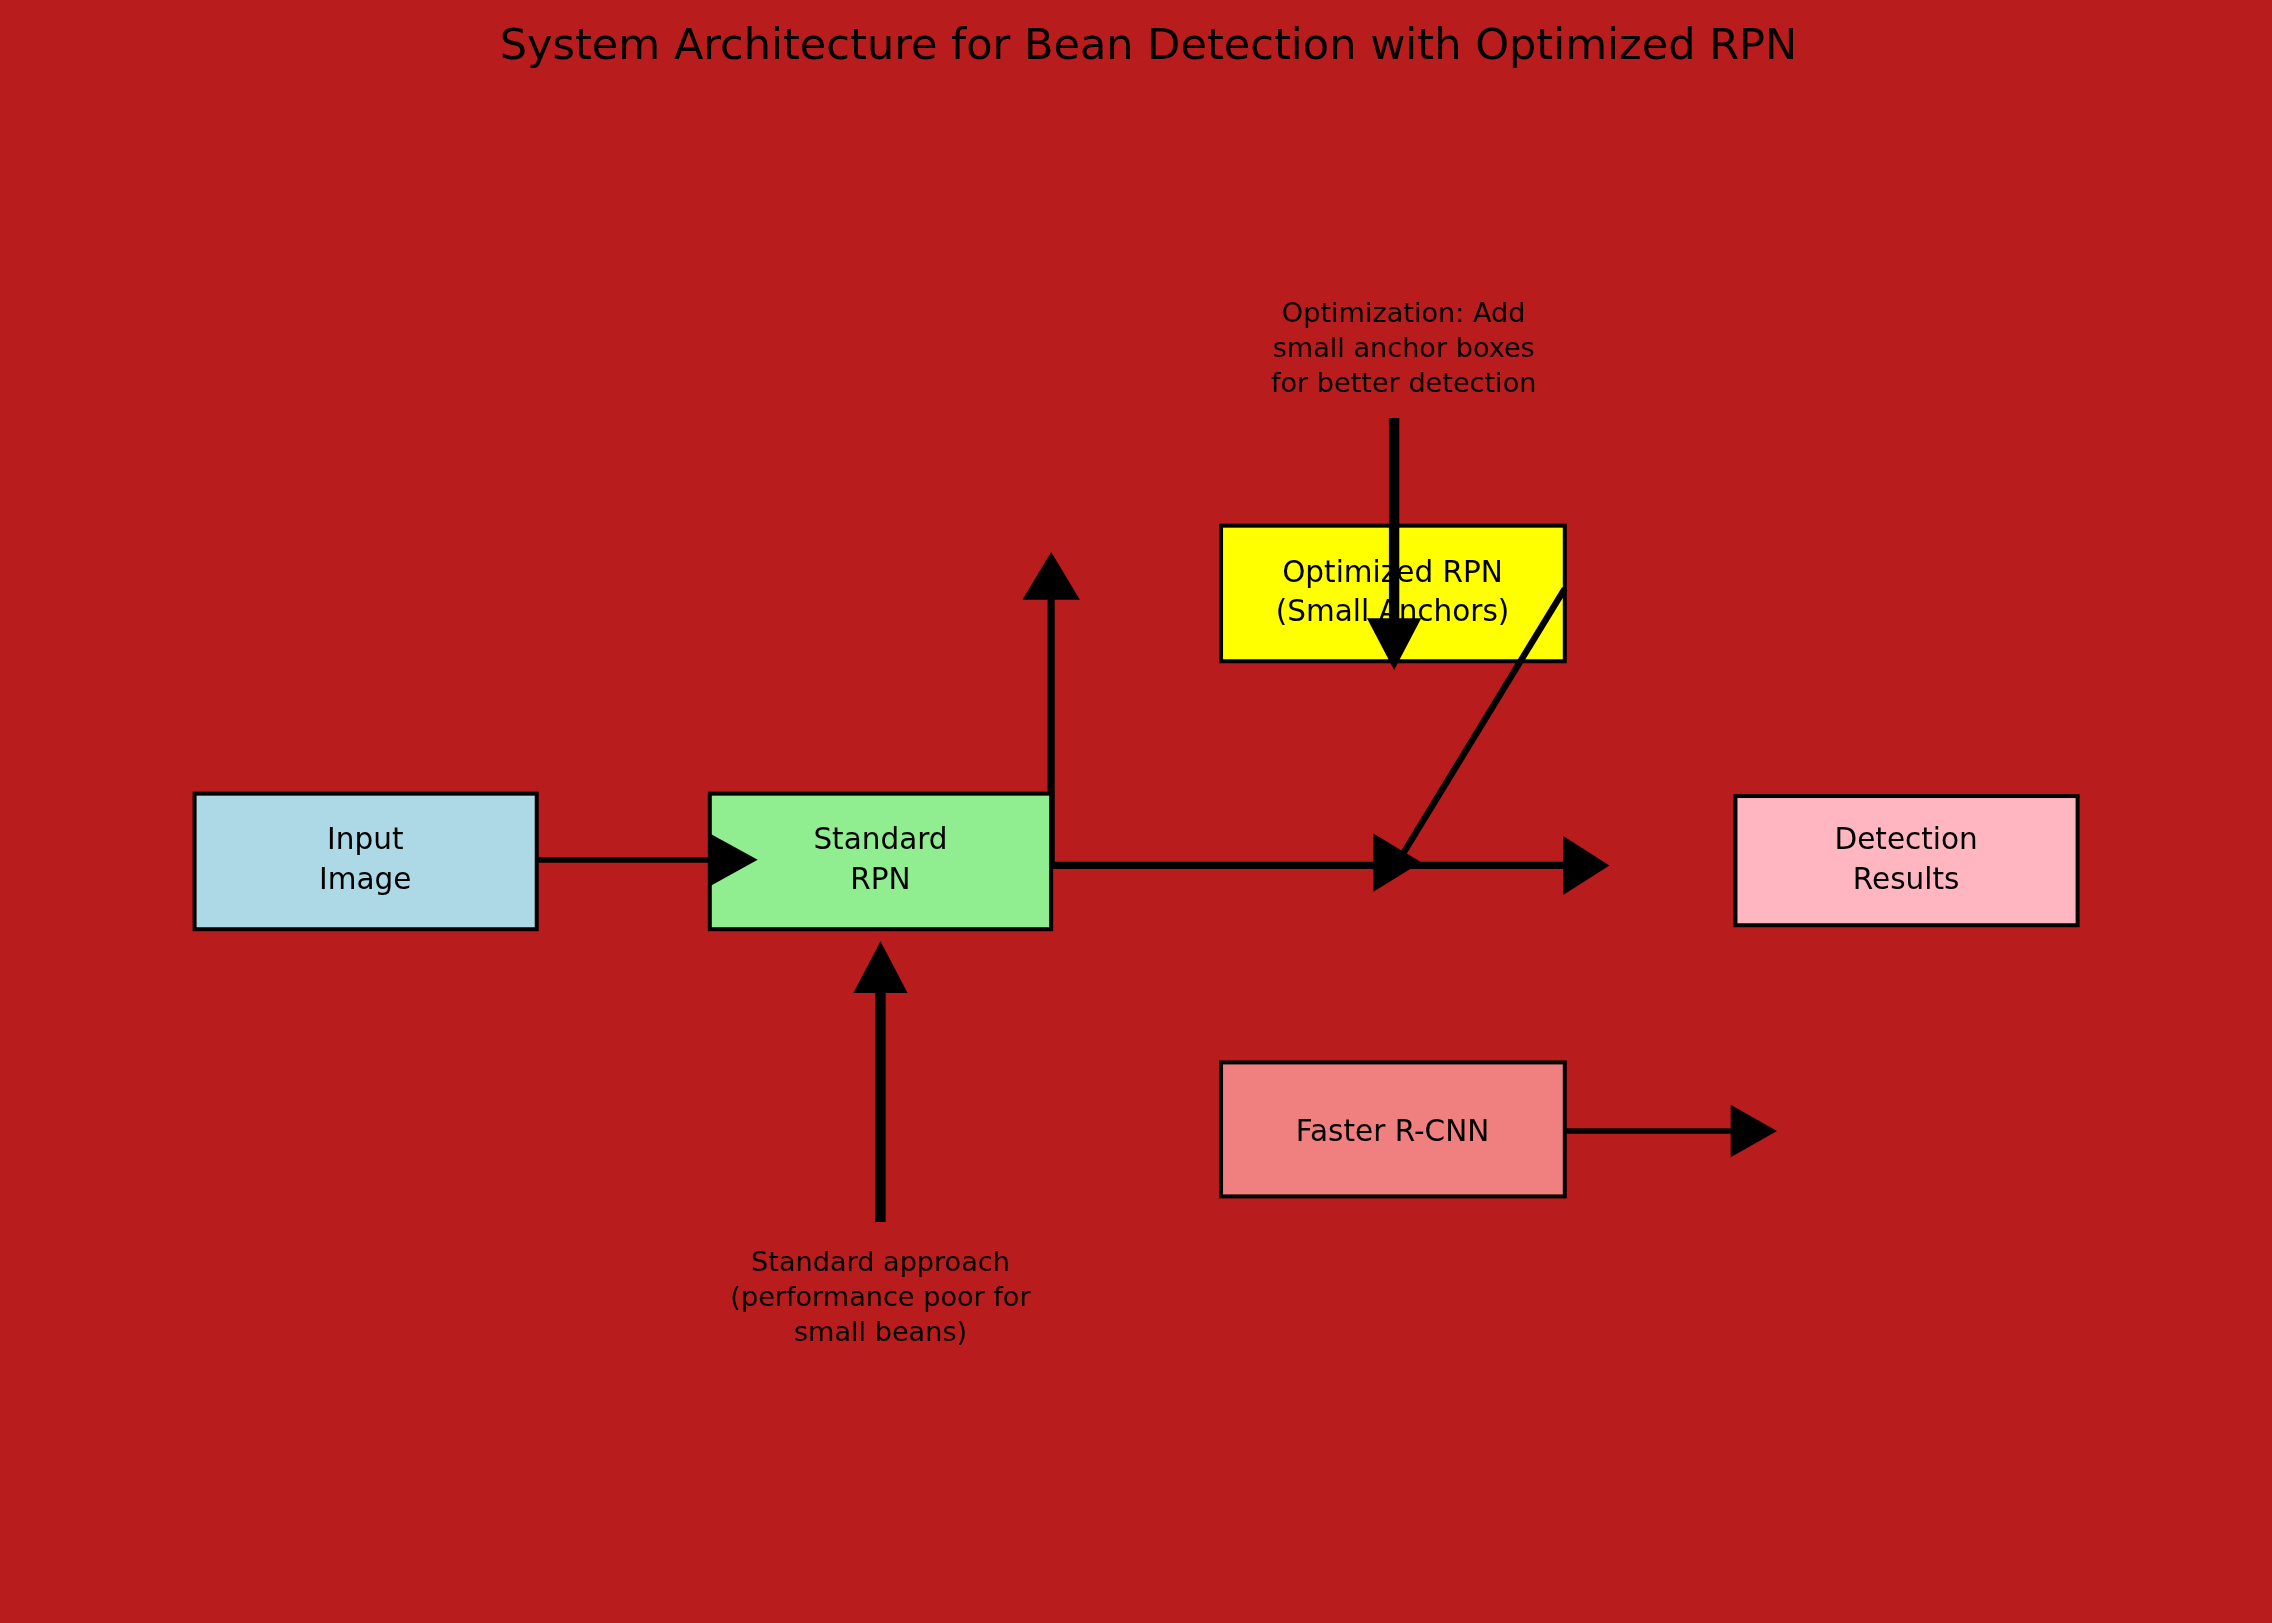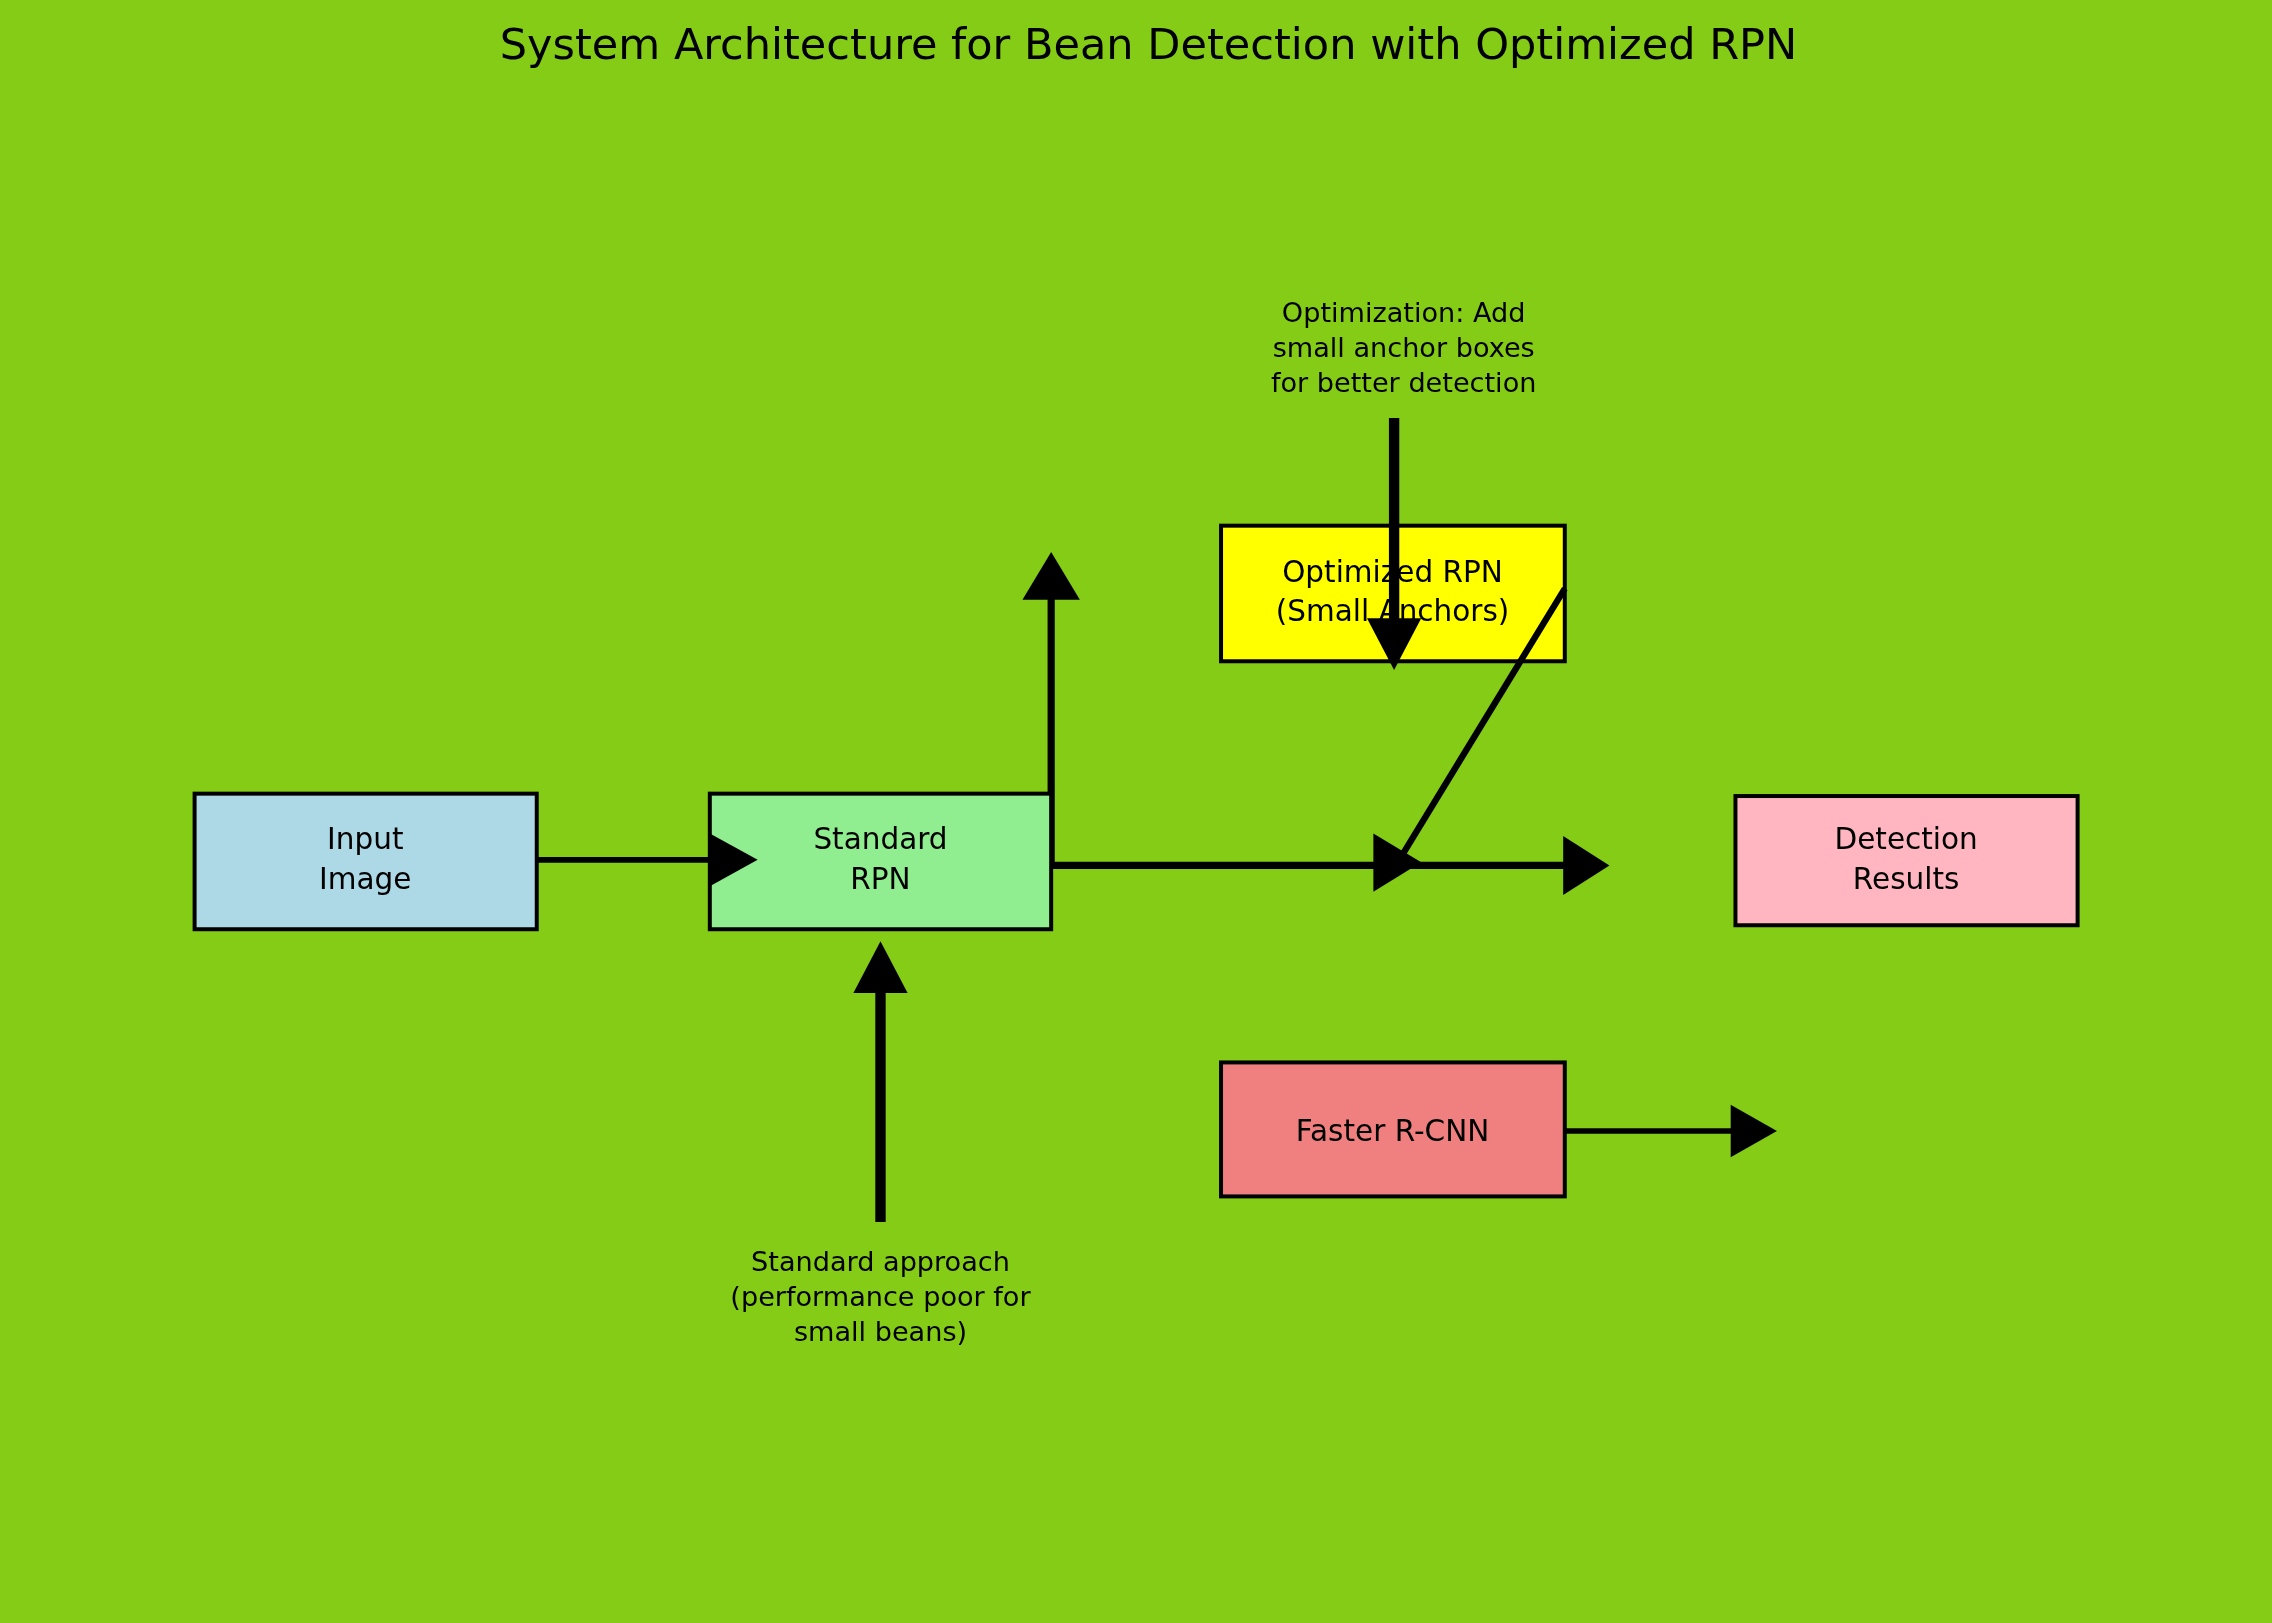--- a/index.html
+++ b/index.html
@@ -10,21 +10,21 @@
   body {
     width: 2273px;
     height: 1624px;
     overflow: hidden;
     font-family: "DejaVu Sans", sans-serif;
   }
   #stage {
     position: relative;
     width: 2273px;
     height: 1624px;
-    background: #84cc16;
+    background: #b91c1c;
   }
   #diagram-svg {
     position: absolute;
     inset: 0;
     width: 2273px;
     height: 1624px;
     display: block;
   }
   .diagram-title {
     font-family: "DejaVu Sans", sans-serif;

